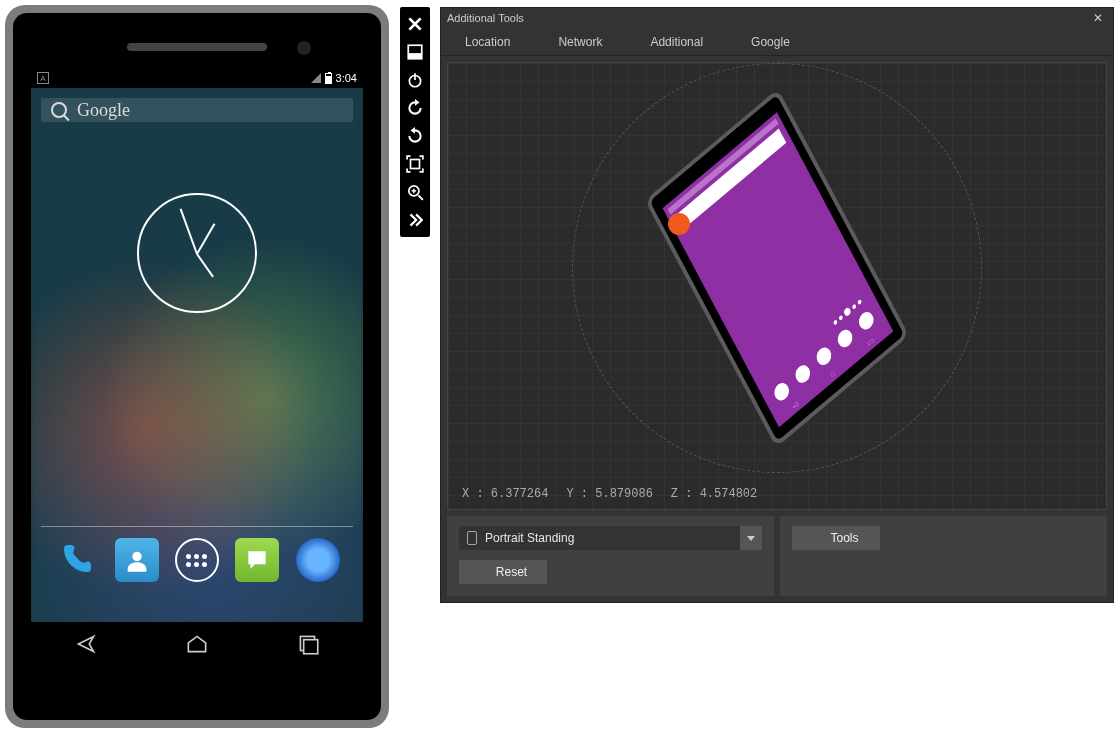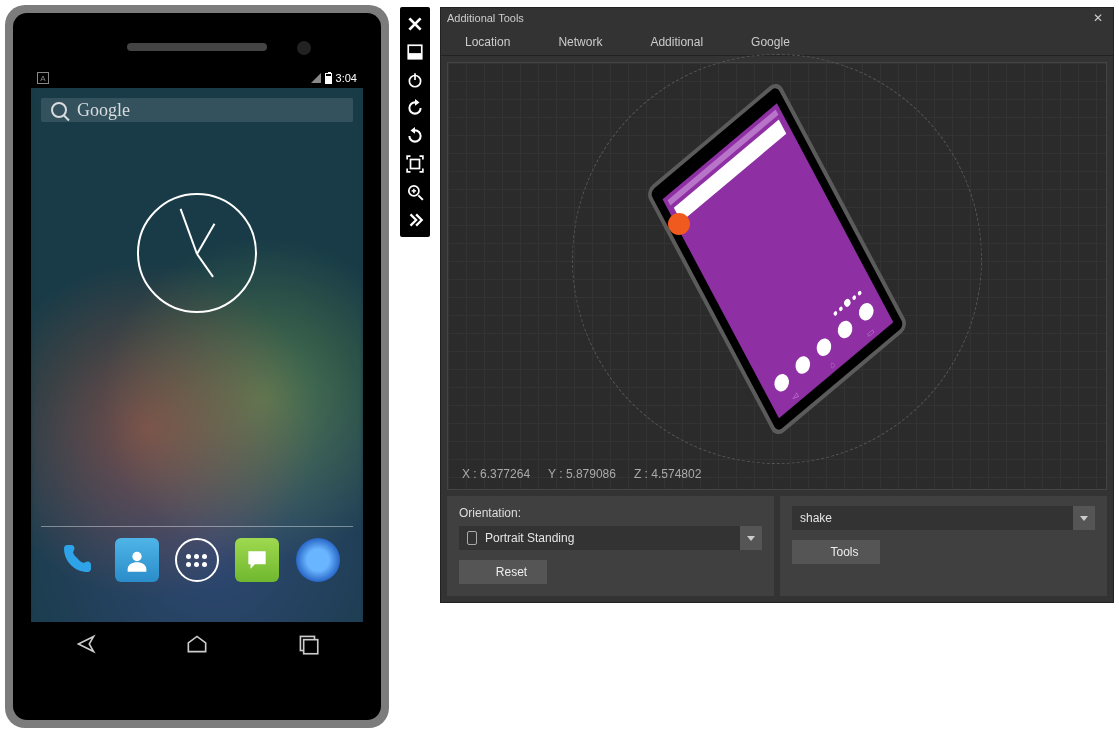--- a/index.html
+++ b/index.html
@@ -174,21 +174,21 @@
   .phone3d-bar{position:absolute;top:4px;left:4px;right:4px;height:6px;background:#b874c9;}
   .phone3d-search{position:absolute;top:14px;left:6px;right:6px;height:16px;background:#fff;}
   .phone3d-dock{position:absolute;bottom:18px;left:0;right:0;display:flex;justify-content:space-around;padding:0 6px;}
   .phone3d-dock span{width:16px;height:16px;background:#fff;border-radius:50%;}
   .phone3d-dots{position:absolute;bottom:42px;right:14px;display:flex;gap:3px;align-items:center;}
   .phone3d-dots span{width:4px;height:4px;background:#fff;border-radius:50%;}
   .phone3d-dots span.big{width:7px;height:7px;}
   .phone3d-nav{position:absolute;bottom:2px;left:0;right:0;height:10px;display:flex;justify-content:space-around;align-items:center;}
   .phone3d-nav span{color:#c67bd9;font-size:9px;}
   .orange-dot{position:absolute;left:220px;top:150px;width:22px;height:22px;background:#f05a1e;border-radius:50%;}
-  .coords{position:absolute;bottom:8px;left:14px;color:#aaa;font-size:12px;display:flex;gap:18px;}
+  .coords{position:absolute;bottom:8px;left:14px;color:#aaa;font-size:12px;display:flex;gap:18px;font-family:Liberation Mono, monospace;}
   .sections{display:flex;gap:6px;padding:0 6px 6px 6px;}
   .section{flex:1;background:#404040;padding:10px 12px 12px 12px;}
   .section-label{color:#ddd;font-size:12px;margin-bottom:6px;}
   .combo{height:24px;background:#333;display:flex;align-items:center;padding:0 8px;color:#e5e5e5;font-size:12px;position:relative;margin-bottom:10px;}
   .combo-caret{position:absolute;right:0;top:0;width:22px;height:24px;background:#555;display:flex;align-items:center;justify-content:center;}
   .combo-caret::after{content:'';width:0;height:0;border-left:4px solid transparent;border-right:4px solid transparent;border-top:5px solid #ccc;}
   .combo-ico{width:10px;height:14px;border:1px solid #aaa;border-radius:2px;margin-right:8px;}
   .btn{width:88px;height:24px;background:#555;color:#eee;font-size:12px;display:flex;align-items:center;justify-content:center;cursor:pointer;padding-left:17px;}
 </style>
 </head>
@@ -354,29 +354,24 @@
     </div>
     <div class="orange-dot"></div>
     <div class="coords">
       <span><span>X :</span> <span>6.377264</span></span>
       <span><span>Y :</span> <span>5.879086</span></span>
       <span><span>Z :</span> <span>4.574802</span></span>
     </div>
   </div>
   <div class="sections">
     <div class="section">
-      <div class="section-label">Orientation:</div>
       <div class="combo">
         <div class="combo-ico"></div>
         <span>Portrait Standing</span>
         <div class="combo-caret"></div>
       </div>
       <div class="btn">Reset</div>
     </div>
     <div class="section">
-      <div class="combo">
-        <span>shake</span>
-        <div class="combo-caret"></div>
-      </div>
       <div class="btn">Tools</div>
     </div>
   </div>
 </div>
 
 </body></html>

